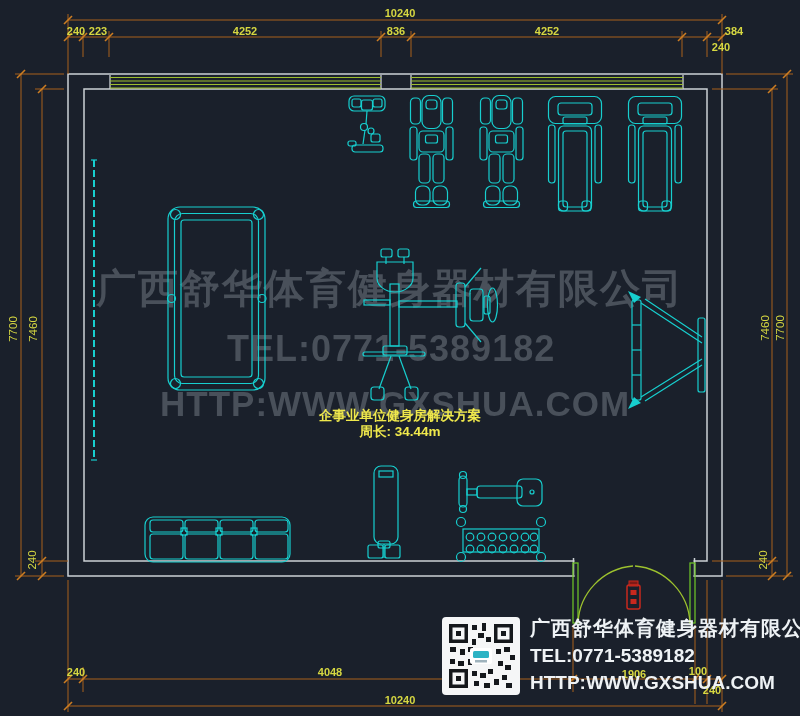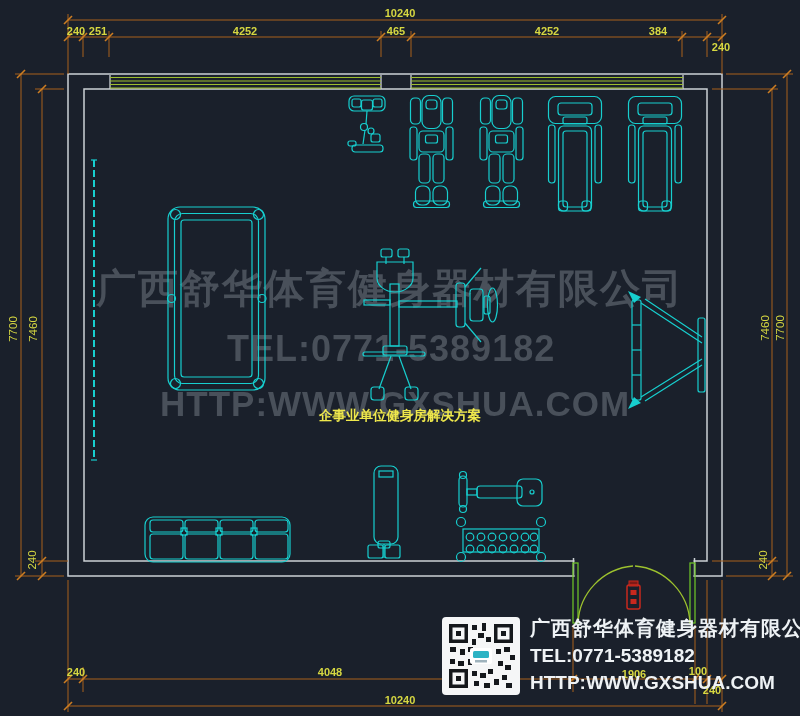--- a/index.html
+++ b/index.html
@@ -374,42 +374,43 @@
       </g>
       <rect x="28" y="31" width="22" height="16" rx="2" fill="#ffffff" stroke="none"></rect>
       <rect x="31" y="34" width="16" height="7" rx="1.5" fill="#2db3c4" stroke="none"></rect>
       <rect x="33" y="43" width="12" height="2.5" fill="#9fb3bd" stroke="none"></rect>
     </g>
   </svg>
 
   <div class="layer">
     <span class="dim" style="left:400px;top:13px">10240</span>
     <span class="dim" style="left:76px;top:31px">240</span>
-    <span class="dim" style="left:98px;top:31px">251</span>
+    <span class="dim" style="left:98px;top:31px">223</span>
     <span class="dim" style="left:245px;top:31px">4252</span>
-    <span class="dim" style="left:396px;top:31px">465</span>
+    <span class="dim" style="left:396px;top:31px">836</span>
     <span class="dim" style="left:547px;top:31px">4252</span>
-    <span class="dim" style="left:658px;top:31px">384</span>
+    <span class="dim" style="left:734px;top:31px">384</span>
     <span class="dim" style="left:721px;top:47px">240</span>
     <span class="vdim" style="left:14px;top:329px">7700</span>
     <span class="vdim" style="left:34px;top:329px">7460</span>
     <span class="vdim" style="left:33px;top:560px">240</span>
     <span class="vdim" style="left:766px;top:328px">7460</span>
     <span class="vdim" style="left:781px;top:328px">7700</span>
     <span class="vdim" style="left:764px;top:560px">240</span>
     <span class="dim" style="left:76px;top:672px">240</span>
     <span class="dim" style="left:330px;top:672px">4048</span>
     <span class="dim" style="left:634px;top:674px">1906</span>
     <span class="dim" style="left:698px;top:671px">100</span>
     <span class="dim" style="left:712px;top:690px">240</span>
     <span class="dim" style="left:400px;top:700px">10240</span>
   </div>
 
   <div class="room-label">
     <div class="rl">企事业单位健身房解决方案</div>
+    <div class="rl">周长: 34.44m</div>
   </div>
 
   <div class="footer">
     <div class="f1">广西舒华体育健身器材有限公司</div>
     <div class="f2">TEL:0771-5389182</div>
     <div class="f3">HTTP:WWW.GXSHUA.COM</div>
   </div>
 
 </div>
 

